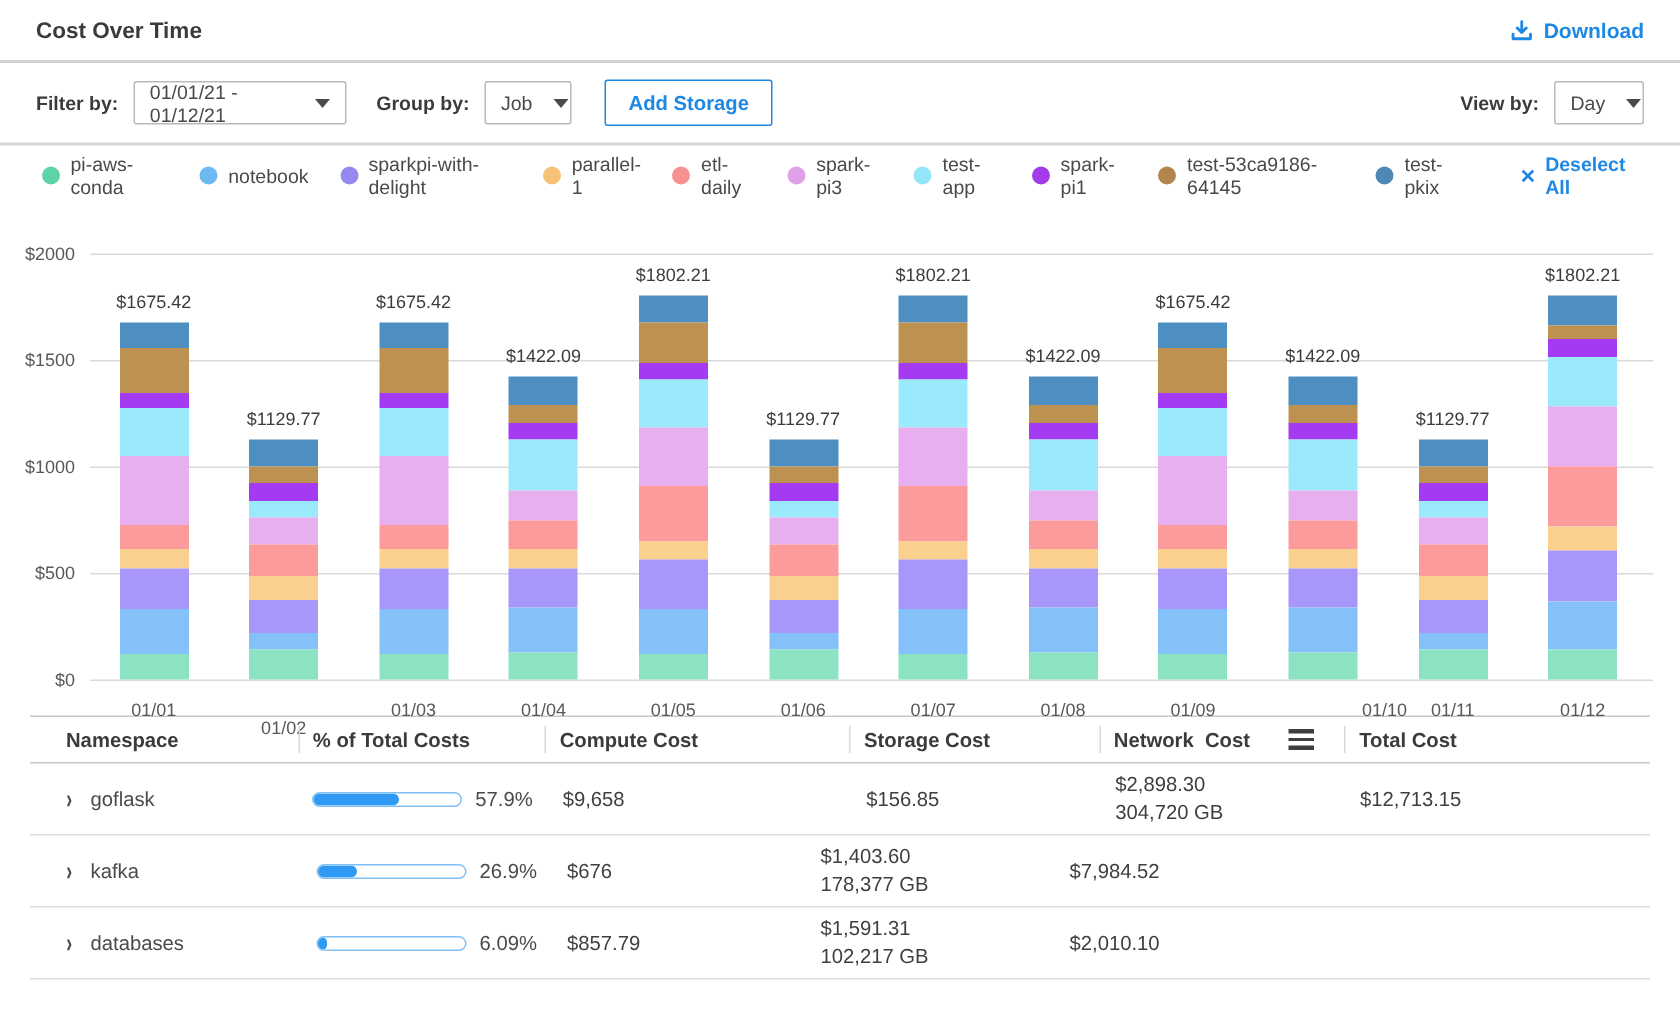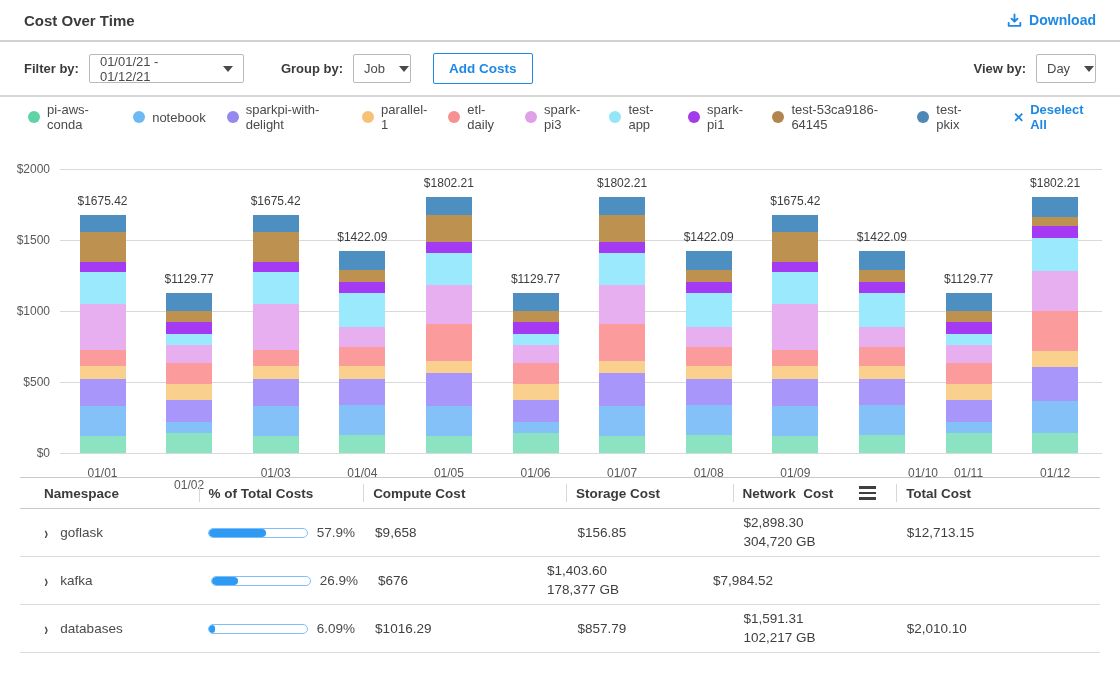--- a/index.html
+++ b/index.html
@@ -17,21 +17,21 @@
   
   .toolbar { height:55px; display:flex; align-items:center; padding:0 24px;
              border-bottom:2px solid #d6d6d6; }
   .tb-label { font-size:13px; font-weight:bold; color:#3b3b3b; margin-right:10px; }
   .selectbox { height:29px; border:1px solid #b9b9b9; border-radius:2px; background:#fff;
                display:flex; align-items:center; justify-content:space-between;
                padding:0 10px; font-size:13px; color:#4a4a4a; cursor:pointer; }
   .selectbox .caret { margin-left:14px; }
   .caret { width:0; height:0; border-left:5px solid transparent; border-right:5px solid transparent;
            border-top:6px solid #4a4a4a; display:inline-block; }
-  .date-select { width:155px; margin-right:37px; }
+  .date-select { width:142px; margin-right:20px; }
   .job-select { width:58px; margin-right:22px; }
   .day-select { width:60px; }
   .add-filter { height:31px; padding:0 15px; background:#fff; border:1px solid #1e88e5;
                 border-radius:2px; color:#1e88e5; font-size:13.5px; font-weight:bold; cursor:pointer; }
   .tb-right { margin-left:auto; display:flex; align-items:center; }
 
   
   .legend { height:40px; display:flex; align-items:center; padding:0 28px; gap:21px; }
   .legend-item { display:flex; align-items:center; gap:7px; font-size:13px; color:#4a4a4a; cursor:pointer; }
   .legend-dot { width:12px; height:12px; border-radius:50%; flex:0 0 12px; }
@@ -95,21 +95,21 @@
     <span class="tb-label">Filter by:</span>
     <div class="selectbox date-select">
       <span>01/01/21 - 01/12/21</span>
       <span class="caret"></span>
     </div>
     <span class="tb-label">Group by:</span>
     <div class="selectbox job-select">
       <span>Job</span>
       <span class="caret"></span>
     </div>
-    <button class="add-filter">Add Costs</button>
+    <button class="add-filter">Add Storage</button>
     <div class="tb-right">
       <span class="tb-label">View by:</span>
       <div class="selectbox day-select">
         <span>Day</span>
         <span class="caret"></span>
       </div>
     </div>
   </div>
 
   <div class="legend">
@@ -411,21 +411,20 @@
         <div class="cell first" style="width: 165px;">
           <div class="chev" style="transform: scaleY(1.4) scaleX(0.9);">›</div>
           <div class="ns-name" style="display: inline;">databases</div>
         </div>
         <div class="cell" style="width: 167px;">
           <div class="ptrack">
             <div class="pfill" style="width: 6.09%;"></div>
           </div>
           <div class="pct-label">6.09%</div>
         </div>
-        <div class="cell" style="width: 206px;">$1016.29</div>
         <div class="cell" style="width: 169px;">$857.79</div>
         <div class="cell net-cell" style="width: 166px;">
           <div>$1,591.31</div>
           <div>102,217 GB</div>
         </div>
         <div class="cell" style="width: 207px;">$2,010.10</div>
       </div>
     </div>
 
 </div>

